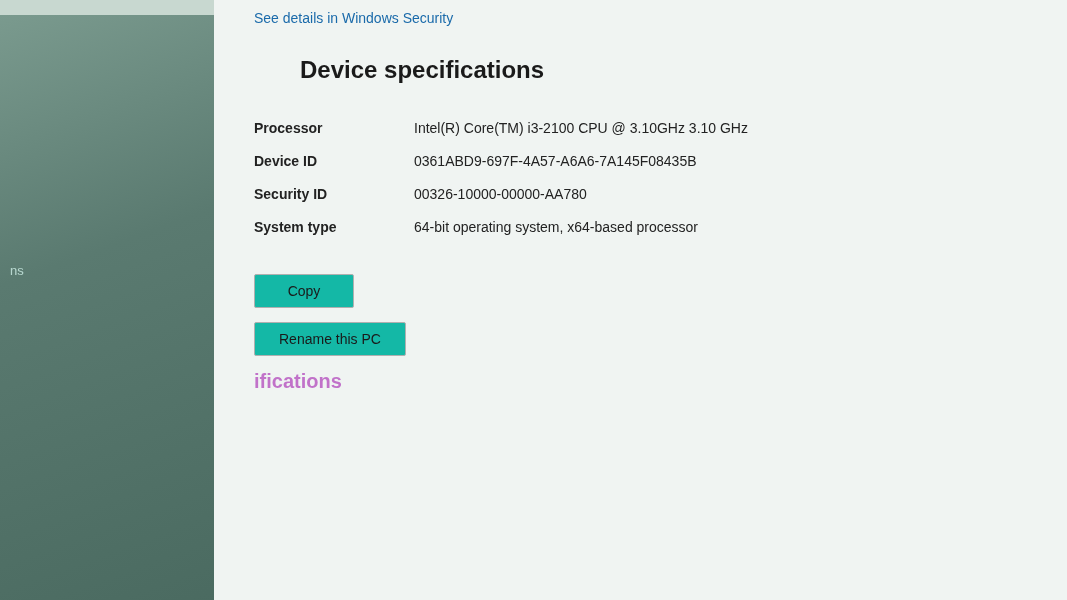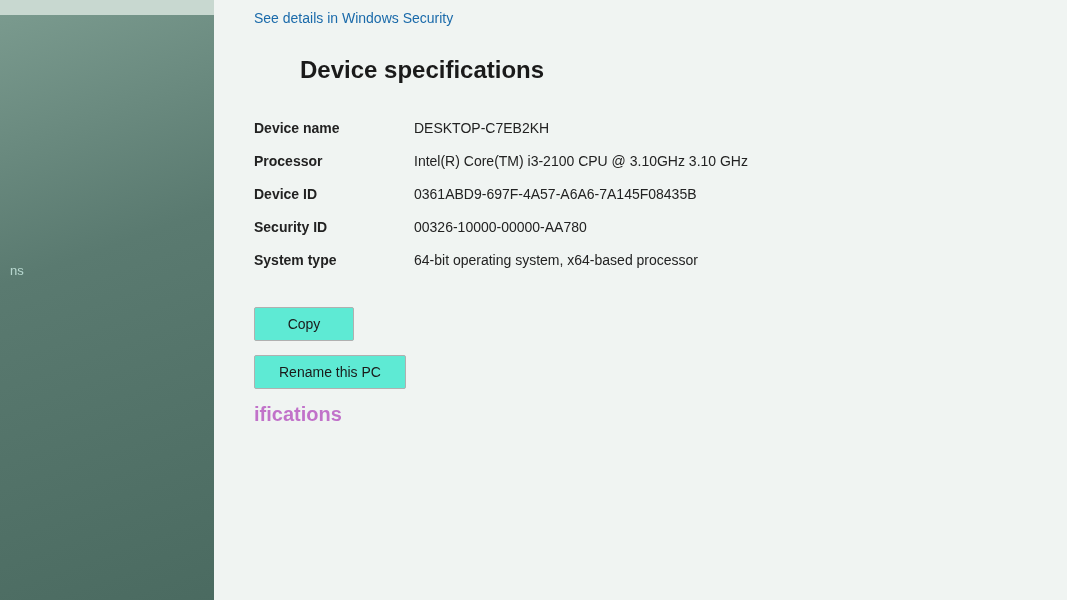--- a/index.html
+++ b/index.html
@@ -89,21 +89,21 @@
       color: #1a1a1a;
     }
 
     .button-row {
       margin-bottom: 14px;
     }
 
     .btn {
       display: inline-block;
       padding: 8px 24px;
-      background: #5eead4;
+      background: #14b8a6;
       border: 1px solid #b0b0b0;
       color: #1a1a1a;
       font-size: 14px;
       cursor: pointer;
       border-radius: 2px;
       min-width: 100px;
       text-align: center;
     }
 
     .partial-text {
@@ -122,24 +122,20 @@
 </div>
 
 <div class="main-content">
 
   <a class="link-text">See details in Windows Security</a>
 
   <h1 class="section-title">Device specifications</h1>
 
   <table class="spec-table">
     <tbody id="spec-tbody">
-    <tr>
-          <td class="spec-label">Device name</td>
-          <td class="spec-value">DESKTOP-C7EB2KH</td>
-        </tr>
         <tr>
           <td class="spec-label">Processor</td>
           <td class="spec-value">Intel(R) Core(TM) i3-2100 CPU @ 3.10GHz   3.10 GHz</td>
         </tr>
         <tr>
           <td class="spec-label">Device ID</td>
           <td class="spec-value">0361ABD9-697F-4A57-A6A6-7A145F08435B</td>
         </tr>
         <tr>
           <td class="spec-label">Security ID</td>

